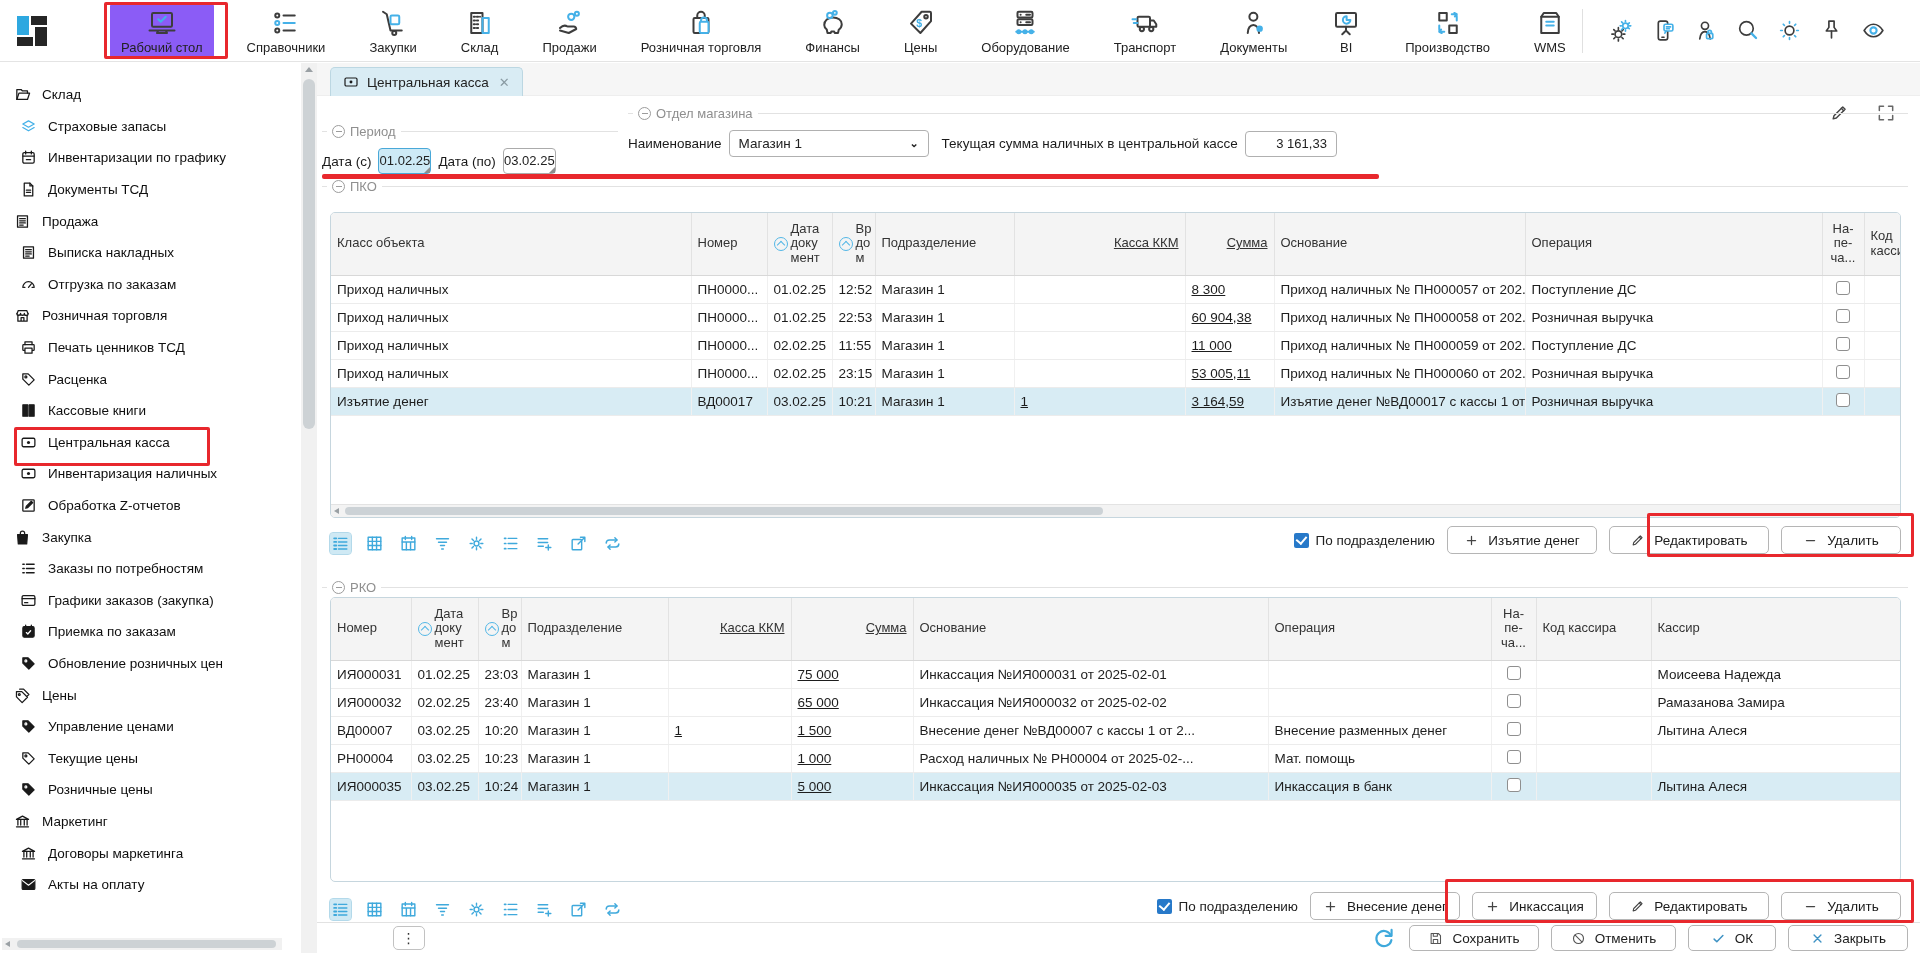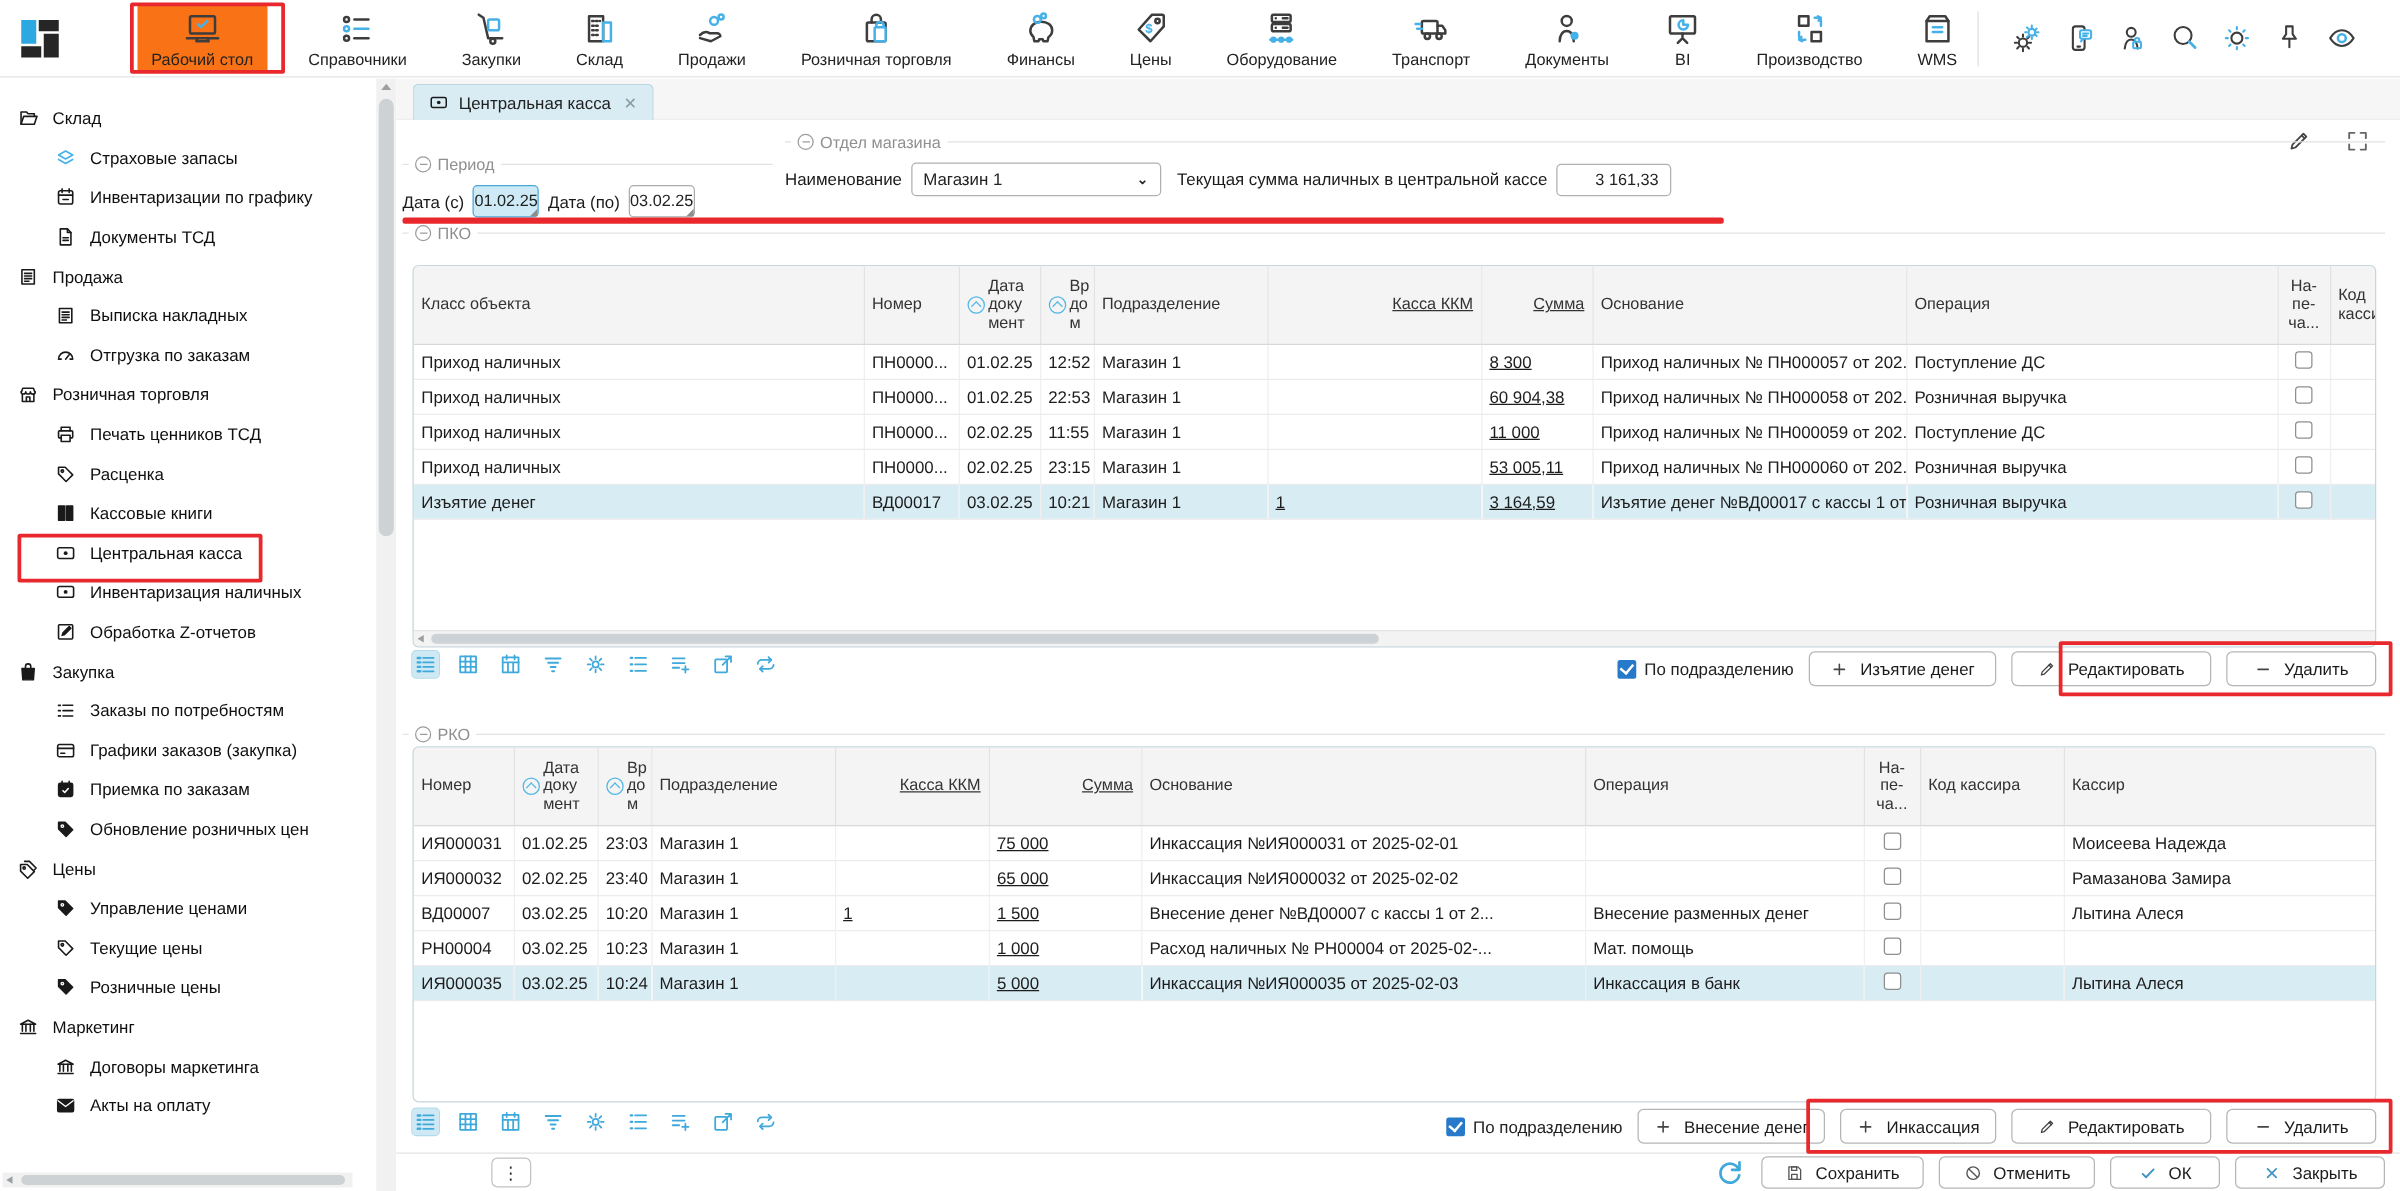--- a/index.html
+++ b/index.html
@@ -6,32 +6,32 @@
   html,body { width:1920px; height:953px; overflow:hidden; }
   body { font-family:"Liberation Sans", sans-serif; font-size:13px; color:#222; background:#fff; position:relative; }
   .ic { display:inline-flex; align-items:center; justify-content:center; }
   .ic svg { width:100%; height:100%; }
 
   
   .topbar { position:absolute; top:0; left:0; right:0; height:62px; background:#fff; border-bottom:1px solid #e4e4e4; display:flex; align-items:center; }
   .logo { width:36px; height:36px; margin-left:14px; flex:0 0 auto; }
   .tb-items { display:flex; margin-left:60px; gap:22px; align-items:stretch; }
   .tb-item { display:flex; flex-direction:column; align-items:center; justify-content:flex-start; padding:4px 11px 3px; gap:2px; cursor:pointer; border-radius:2px; }
-  .tb-item.active { background:#f97316;justify-content:space-between; }
+  .tb-item.active { background:#8b5cf6;justify-content:space-between; }
   .tb-item .ic { width:30px; height:30px; }
   .tb-label { font-size:13px; color:#222; white-space:nowrap; }
   .tb-right { margin-left:auto; display:flex; align-items:center; gap:17px; margin-right:34px; padding-left:26px; border-left:1px solid #e0e0e0; height:44px; }
   .tb-right .ic { width:25px; height:25px; cursor:pointer; }
 
   
   .sidebar { position:absolute; top:63px; left:0; width:300px; bottom:0; background:#fff; overflow:hidden; }
   .sb-list { padding-top:16px; }
   .sb-item { height:31.6px; display:flex; align-items:center; gap:11px; cursor:pointer; }
   .sb-item.lvl0 { padding-left:14px; }
-  .sb-item.lvl1 { padding-left:44px;text-align:right; }
+  .sb-item.lvl1 { padding-left:20px;text-align:right; }
   .sb-item .ic { width:17px; height:17px; flex:0 0 auto; }
   .sb-label { font-size:13.5px; color:#0f0f0f; white-space:nowrap; }
   .sb-hscroll { position:absolute; bottom:3px; left:2px; right:18px; height:12px; background:#f1f1f1; }
   .sb-hscroll .thumb { position:absolute; left:15px; right:6px; top:2px; height:8px; background:#cdd2d5; border-radius:4px; }
   .sb-hscroll .arr { position:absolute; left:3px; top:3px; width:0; height:0; border-top:3.5px solid transparent; border-bottom:3.5px solid transparent; border-right:5px solid #9aa0a4; }
 
   
   .vstrip { position:absolute; left:301px; top:63px; bottom:0; width:16px; background:#f1f1f1; }
   .vstrip .up { position:absolute; top:4px; left:4px; width:0; height:0; border-left:4px solid transparent; border-right:4px solid transparent; border-bottom:5px solid #9aa0a4; }
   .vstrip .thumb { position:absolute; top:16px; left:2px; width:12px; height:350px; background:#cdd2d5; border-radius:6px; }
@@ -80,21 +80,21 @@
   .sorticon { width:14px; height:14px; border:1.5px solid #53b7e6; border-radius:50%; position:relative; flex:0 0 auto; cursor:pointer; }
   .sorticon::after { content:""; position:absolute; width:5px; height:5px; border-left:1.5px solid #53b7e6; border-top:1.5px solid #53b7e6; transform:rotate(45deg); left:3px; top:4px; }
   .gt td { height:28px; border-right:1px solid #f0f0f0; border-bottom:1px solid #ececec; font-size:13.5px; color:#1d1d1d; padding:1px 6px; white-space:nowrap; overflow:hidden; }
   .gt tr.sel td { background:#d8ecf4; }
   .cb { display:inline-block; width:14px; height:14px; border:1px solid #8f8f8f; border-radius:3px; background:#fff; cursor:pointer; }
   .hscroll { position:absolute; bottom:0; left:0; right:0; height:13px; background:#f3f3f3; border-top:1px solid #e3e3e3; }
   .hscroll .thumb { position:absolute; left:14px; top:2px; width:758px; height:8px; background:#ccd2d6; border-radius:4px; }
   .hscroll .arr { position:absolute; left:3px; top:3px; width:0; height:0; border-top:3.5px solid transparent; border-bottom:3.5px solid transparent; border-right:5px solid #9aa0a4; }
 
   
-  .gtoolbar { margin-left:13px; width:1571px; height:33px; display:flex; align-items:flex-start; }
+  .gtoolbar { margin-left:13px; width:1571px; height:33px; display:flex; align-items:flex-end; }
   .gtb-icons { display:flex; align-items:center; gap:13px; }
   .gtb-icons .ic { width:21px; height:21px; cursor:pointer; padding:1px; }
   .gtb-icons .ic.act { background:#cfe9f4; border-radius:3px; outline:1px solid #b3d9ea; }
   .gtb-right { margin-left:auto; display:flex; align-items:center; gap:12px; }
   .cbx-row { display:flex; align-items:center; gap:6px; cursor:pointer; }
   .cbx { width:15px; height:15px; background:#2779c9; border-radius:2px; position:relative; }
   .cbx::after { content:""; position:absolute; left:4px; top:1.5px; width:5px; height:8px; border-right:2px solid #fff; border-bottom:2px solid #fff; transform:rotate(40deg); }
   .cbx-label { font-size:13.5px; }
   .btn { height:28px; border:1px solid #b5b5b5; border-radius:5px; background:#fff; display:inline-flex; align-items:center; justify-content:center; gap:9px; font-size:13.5px; color:#1c1c1c; cursor:pointer; font-family:inherit; }
   .btn .ic { width:15px; height:15px; }

